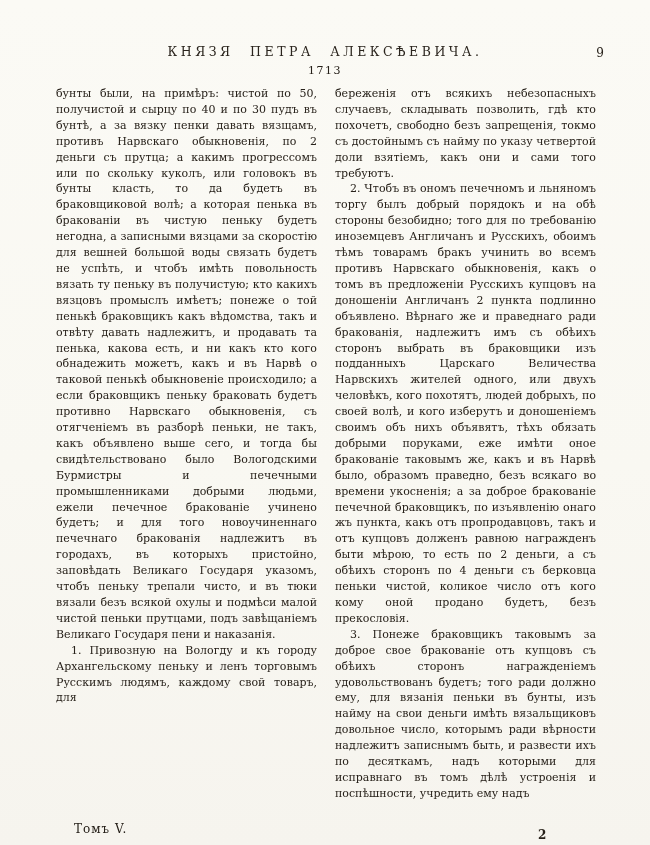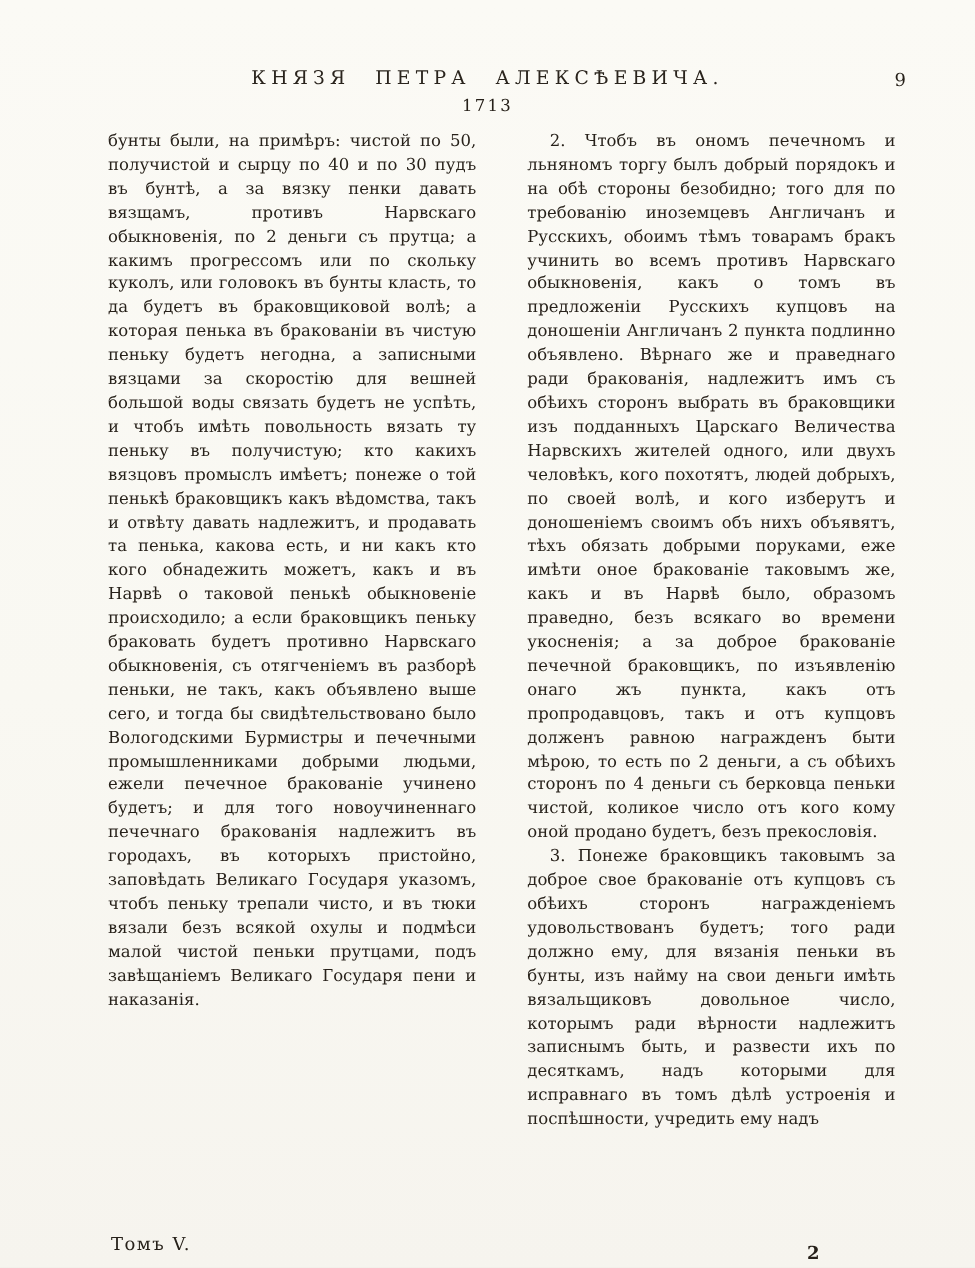--- a/index.html
+++ b/index.html
@@ -37,21 +37,20 @@
     width:541px; height:734px;
     display:flex; gap:18px;
     overflow:hidden;
   }
   .col {
     width:261px;
     font-size:11px;
     line-height:15.9px;
     text-align:justify;
     color:#27211a;
-    margin-left:16px;
   }
   .col p { margin:0; }
   .col p.ind { text-indent:15px; }
   .footer-vol {
     position:absolute; left:74px; top:822px;
     font-size:12px; font-weight:normal; letter-spacing:1px;
   }
   .footer-sig {
     position:absolute; left:538px; top:828px;
     font-size:12px; font-weight:bold;
@@ -65,22 +64,24 @@
   <div class="running-head">
     <span>КНЯЗЯ ПЕТРА АЛЕКСѢЕВИЧА.</span>
   </div>
   <div class="page-number">9</div>
 
   <div class="year">1713</div>
 
   <div class="columns">
     <div class="col">
       <p class="cont">бунты были, на примѣръ: чистой по 50, получистой и сырцу по 40 и по 30 пудъ въ бунтѣ, а за вязку пенки давать вязщамъ, противъ Нарвскаго обыкновенія, по 2 деньги съ прутца; а какимъ прогрессомъ или по скольку куколъ, или головокъ въ бунты класть, то да будетъ въ браковщиковой волѣ; а которая пенька въ бракованіи въ чистую пеньку будетъ негодна, а записными вязцами за скоростію для вешней большой воды связать будетъ не успѣть, и чтобъ имѣть повольность вязать ту пеньку въ получистую; кто какихъ вязцовъ промыслъ имѣетъ; понеже о той пенькѣ браковщикъ какъ вѣдомства, такъ и отвѣту давать надлежитъ, и продавать та пенька, какова есть, и ни какъ кто кого обнадежить можетъ, какъ и въ Нарвѣ о таковой пенькѣ обыкновеніе происходило; а если браковщикъ пеньку браковать будетъ противно Нарвскаго обыкновенія, съ отягченіемъ въ разборѣ пеньки, не такъ, какъ объявлено выше сего, и тогда бы свидѣтельствовано было Вологодскими Бурмистры и печечными промышленниками добрыми людьми, ежели печечное бракованіе учинено будетъ; и для того новоучиненнаго печечнаго бракованія надлежитъ въ городахъ, въ которыхъ пристойно, заповѣдать Великаго Государя указомъ, чтобъ пеньку трепали чисто, и въ тюки вязали безъ всякой охулы и подмѣси малой чистой пеньки прутцами, подъ завѣщаніемъ Великаго Государя пени и наказанія.</p>
+      <p class="ind">1. Привозную на Вологду и къ городу Архангельскому пеньку и ленъ торговымъ Русскимъ людямъ, каждому свой товаръ, для</p>
     </div>
     <div class="col">
+      <p class="cont">береженія отъ всякихъ небезопасныхъ случаевъ, складывать позволить, гдѣ кто похочетъ, свободно безъ запрещенія, токмо съ достойнымъ съ найму по указу четвертой доли взятіемъ, какъ они и сами того требуютъ.</p>
       <p class="ind">2. Чтобъ въ ономъ печечномъ и льняномъ торгу былъ добрый порядокъ и на обѣ стороны безобидно; того для по требованію иноземцевъ Англичанъ и Русскихъ, обоимъ тѣмъ товарамъ бракъ учинить во всемъ противъ Нарвскаго обыкновенія, какъ о томъ въ предложеніи Русскихъ купцовъ на доношеніи Англичанъ 2 пункта подлинно объявлено. Вѣрнаго же и праведнаго ради бракованія, надлежитъ имъ съ обѣихъ сторонъ выбрать въ браковщики изъ подданныхъ Царскаго Величества Нарвскихъ жителей одного, или двухъ человѣкъ, кого похотятъ, людей добрыхъ, по своей волѣ, и кого изберутъ и доношеніемъ своимъ объ нихъ объявятъ, тѣхъ обязать добрыми поруками, еже имѣти оное бракованіе таковымъ же, какъ и въ Нарвѣ было, образомъ праведно, безъ всякаго во времени укосненія; а за доброе бракованіе печечной браковщикъ, по изъявленію онаго жъ пункта, какъ отъ пропродавцовъ, такъ и отъ купцовъ долженъ равною награжденъ быти мѣрою, то есть по 2 деньги, а съ обѣихъ сторонъ по 4 деньги съ берковца пеньки чистой, коликое число отъ кого кому оной продано будетъ, безъ прекословія.</p>
       <p class="ind">3. Понеже браковщикъ таковымъ за доброе свое бракованіе отъ купцовъ съ обѣихъ сторонъ награжденіемъ удовольствованъ будетъ; того ради должно ему, для вязанія пеньки въ бунты, изъ найму на свои деньги имѣть вязальщиковъ довольное число, которымъ ради вѣрности надлежитъ записнымъ быть, и развести ихъ по десяткамъ, надъ которыми для исправнаго въ томъ дѣлѣ устроенія и поспѣшности, учредить ему надъ</p>
     </div>
   </div>
 
   <div class="footer-vol">Томъ V.</div>
   <div class="footer-sig">2</div>
 
 </div>
 

